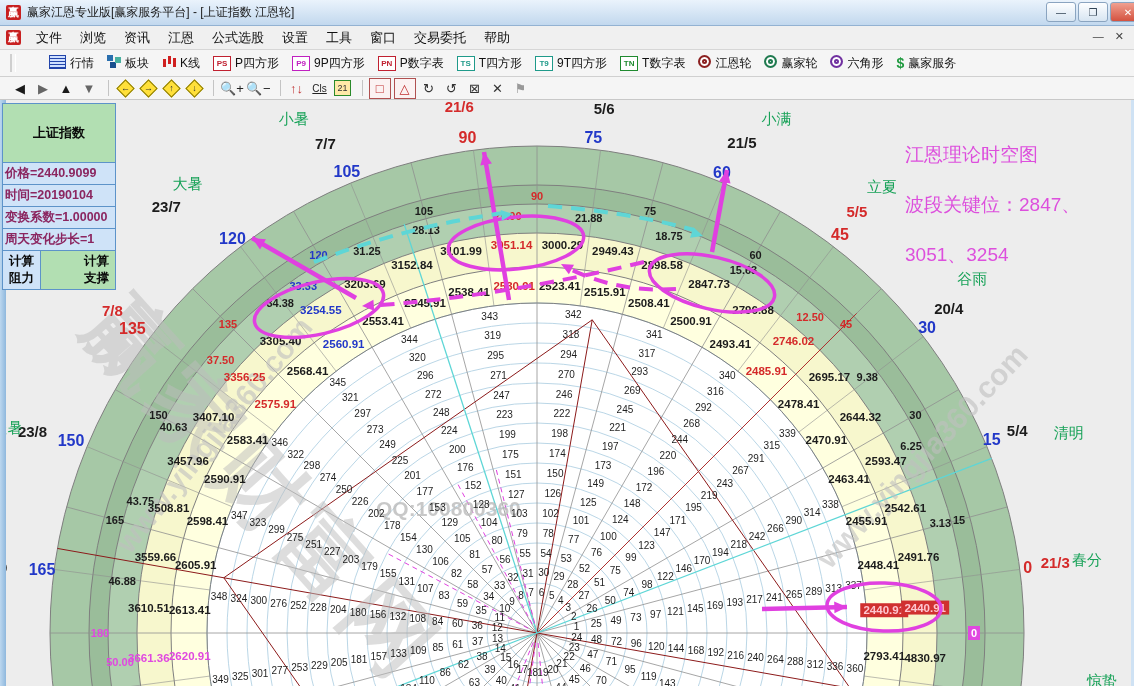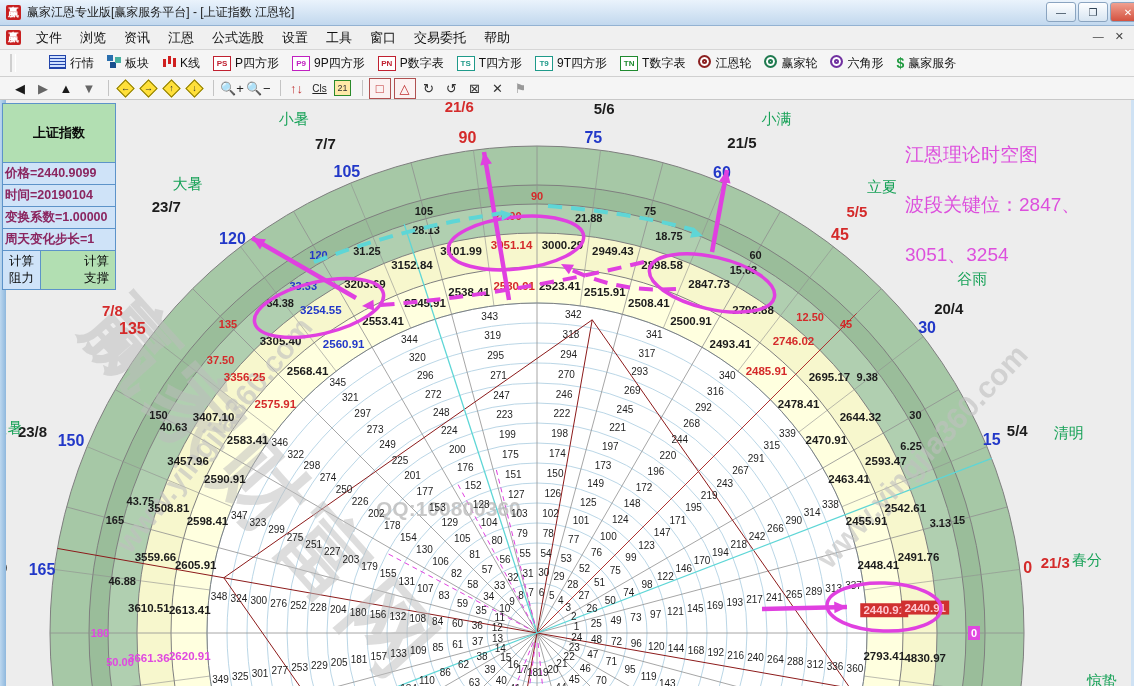--- a/index.html
+++ b/index.html
@@ -62,21 +62,21 @@
   .left-edge{position:absolute;left:0;top:100px;width:6px;height:586px;
     background:linear-gradient(90deg,#bcd7ef,#8fb8dd);}
   .right-edge{position:absolute;right:0;top:100px;width:3px;height:586px;background:#cfe2f4;}
   
   .sidebar{position:absolute;left:2px;top:103px;width:112px;border:1px solid #5d93c9;background:#cfe3f8;z-index:5;}
   .sb-header{background:#b2dfb2;color:#0a0a0a;font-size:13px;font-weight:bold;text-align:center;
     padding:20px 0;border-bottom:1px solid #5d93c9;}
   .sb-row{color:#8b2660;font-size:12.5px;font-weight:bold;padding:2px 2px;border-bottom:1px solid #5d93c9;
     background:#cfe3f8;white-space:nowrap;overflow:hidden;}
   .sb-btns{display:flex;}
-  .sb-btn{flex:1;font-size:12.5px;text-align:center;padding:2px 0;color:#0a0a0a;}
+  .sb-btn{flex:1;font-size:12.5px;text-align:center;padding:2px 0;color:#0a0a0a;font-weight:bold;}
   .sb-btn.blue{background:#cfe3f8;border-right:1px solid #5d93c9;}
   .sb-btn.green{background:#b2dfb2;padding-left:37px;}
   
   .note{position:absolute;left:905px;top:104px;z-index:6;color:#dd4fdd;font-size:19px;line-height:25px;white-space:pre;margin-top:38px;}
   svg text{font-family:"Liberation Sans","DejaVu Sans",sans-serif;}
 </style>
 </head>
 <body>
 
 <div class="titlebar">

